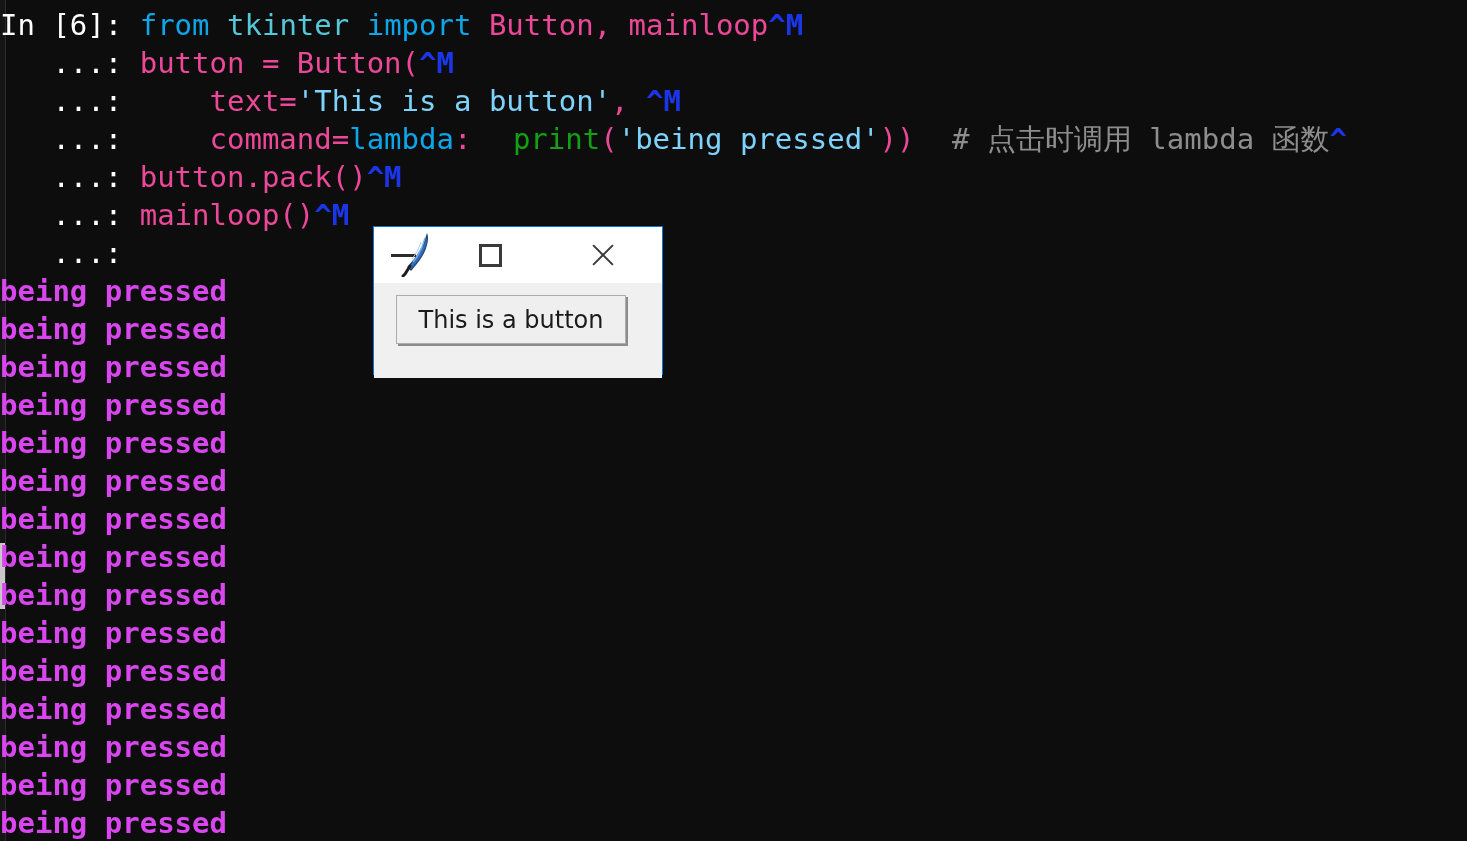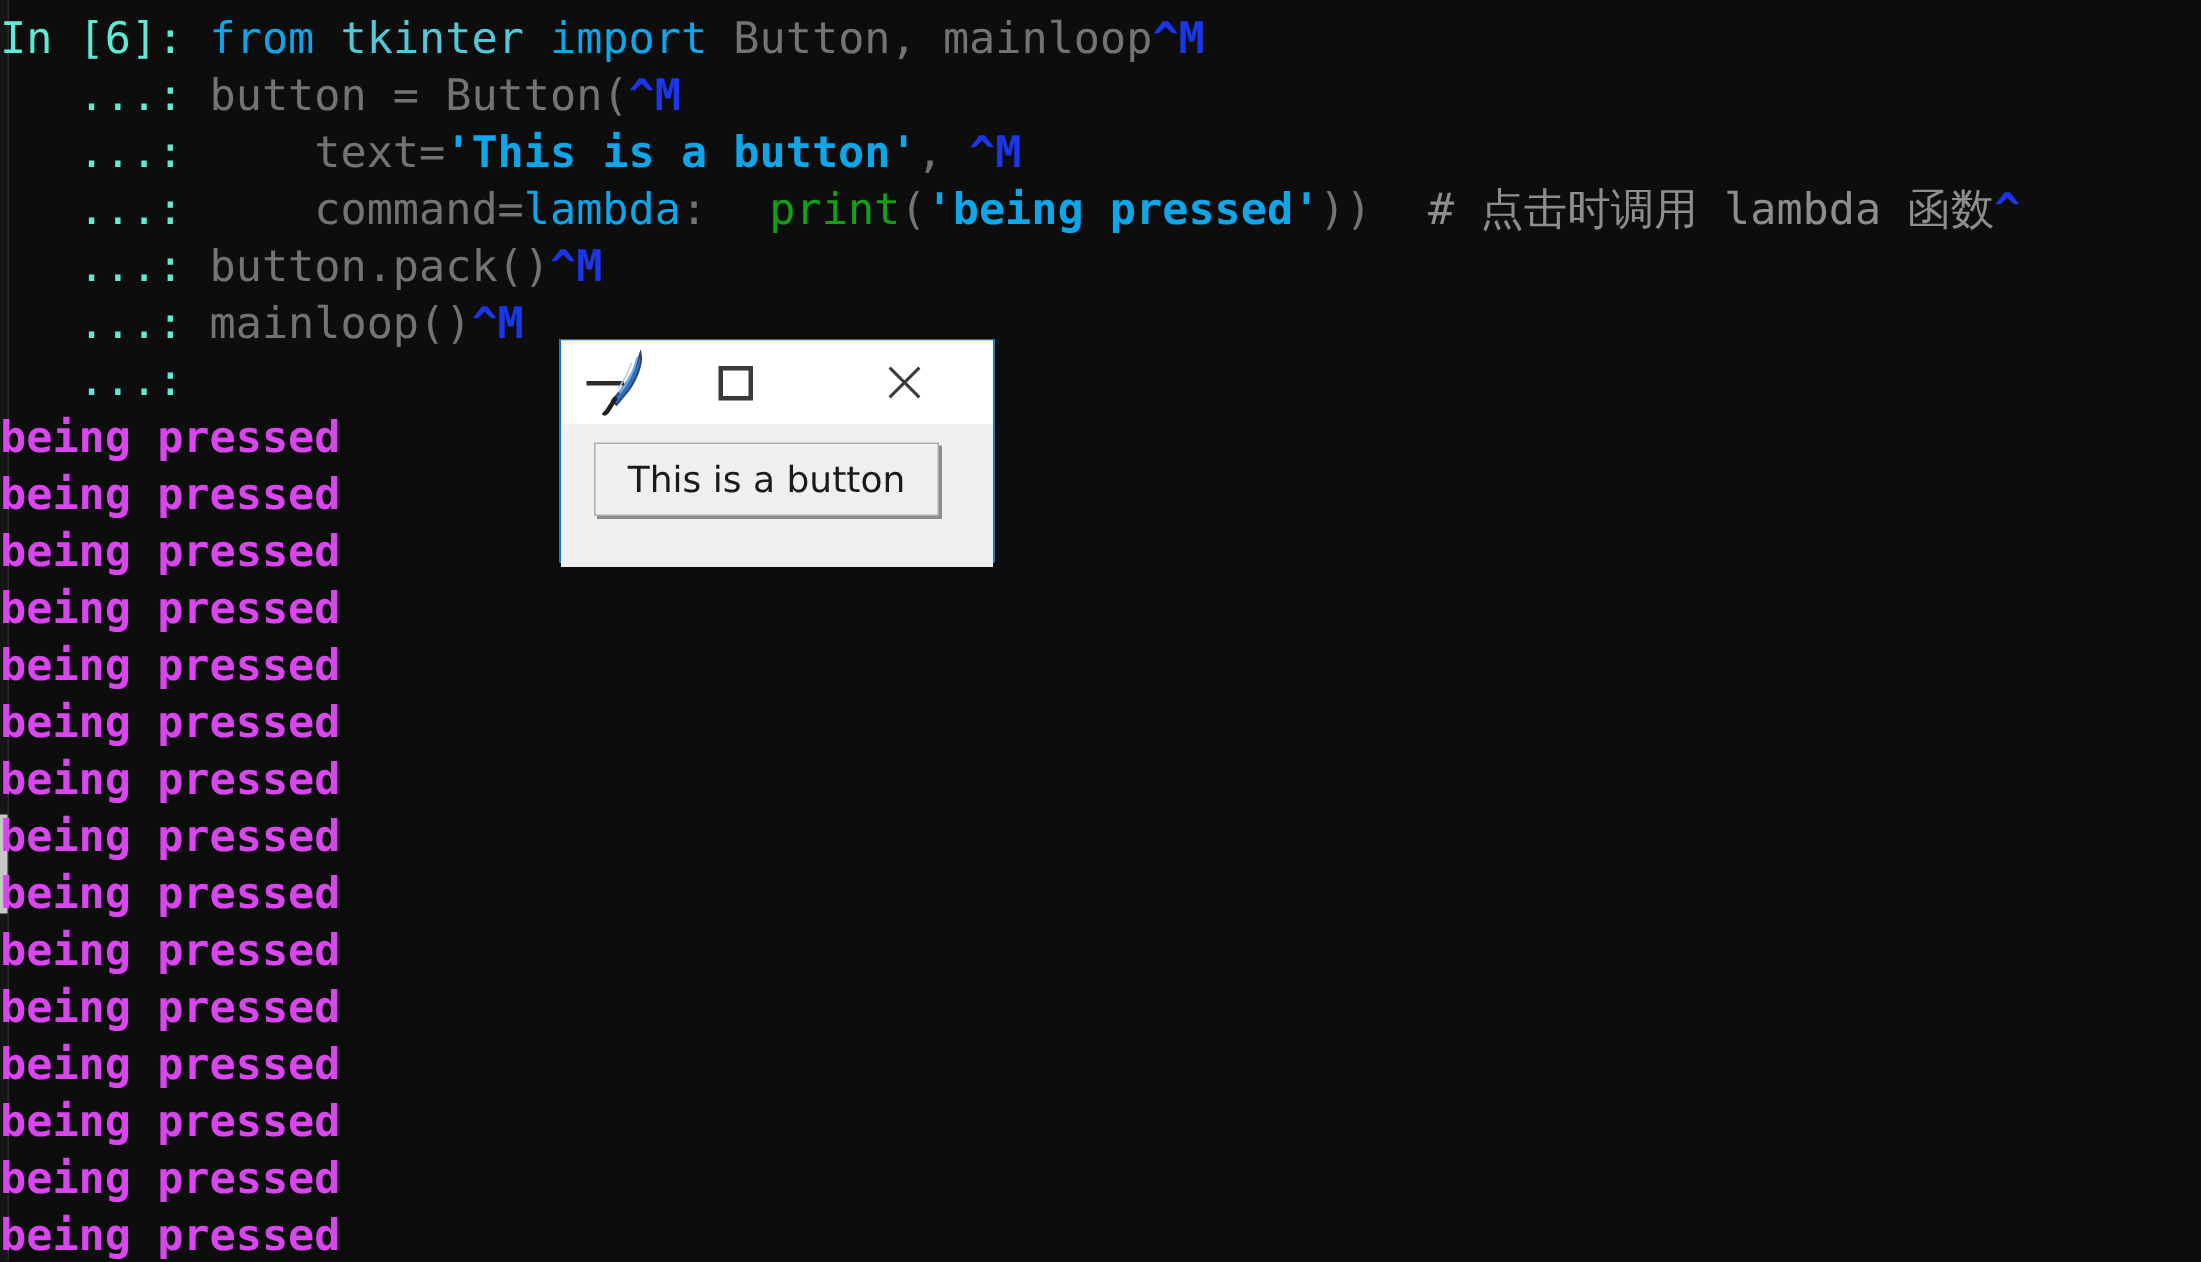--- a/index.html
+++ b/index.html
@@ -52,25 +52,25 @@
     white-space: pre;
     letter-spacing: 0px;
   }
   .tline {
     height: 38px;
     white-space: pre;
     overflow: hidden;
   }
 
   
-  .c-prompt   { color: #5eead4; }
+  .c-prompt   { color: #ffffff; }
   .c-kw       { color: #0ea5e9; }
   .c-mod      { color: #54c7d8; }
-  .c-plain    { color: #737373; }
-  .c-str      { color: #0ea5e9; font-weight: bold; }
+  .c-plain    { color: #ec4899; }
+  .c-str      { color: #7dd3fc; }
   .c-builtin  { color: #14a014; margin-left: 24px; }
   .c-comment  { color: #8d8d8d; margin-left: 20px; }
   .c-ctrl     { color: #1a36e8; font-weight: bold; }
   .c-out      { color: #d946ef; font-weight: bold; }
 
   
   #tk-window {
     position: absolute;
     left: 373px;
     top: 226px;

